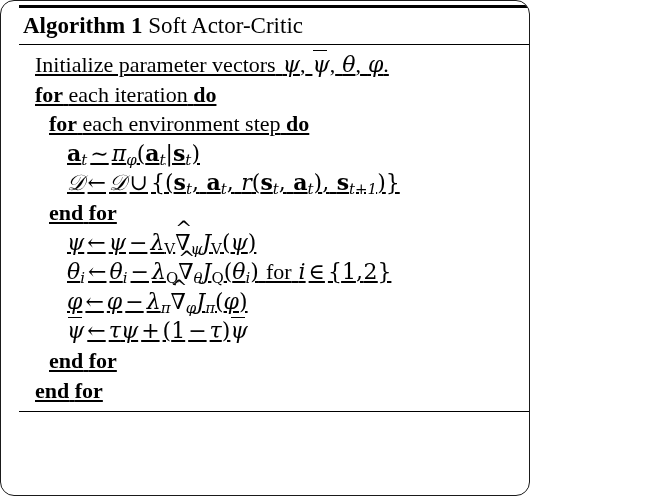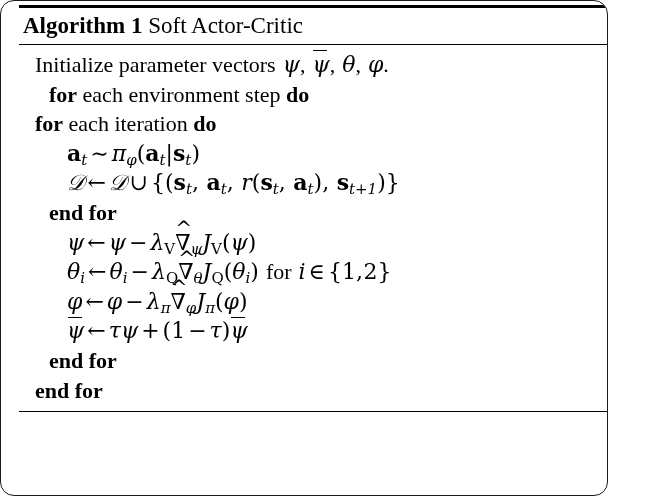--- a/index.html
+++ b/index.html
@@ -10,21 +10,21 @@
   body {
     width: 650px;
     height: 496px;
     font-family: "Liberation Serif", "DejaVu Serif", serif;
     color: #000000;
     overflow: hidden;
   }
 
   #page {
     position: relative;
-    width: 608px;
+    width: 530px;
     height: 496px;
     box-sizing: border-box;
     background: #ffffff;
     border: 1.5px solid #1a1a1a;
     border-radius: 14px;
     overflow: hidden;
   }
 
   .algo-block {
     position: absolute;
@@ -54,20 +54,21 @@
     line-height: 33px;
     padding: 1px 0 2px 4px;
     white-space: nowrap;
   }
   .algo-title .kw {
     font-weight: bold;
   }
 
   .algo-body {
     padding: 5px 0 6px 0;
+    text-decoration: underline;
   }
 
   .line {
     font-size: 22px;
     line-height: 29.6px;
     white-space: nowrap;
     height: 29.6px;
   }
   .ind1 { padding-left: 16px; }
   .ind2 { padding-left: 30px; }
@@ -159,29 +160,29 @@
 
       <div class="line ind1">
         <span>Initialize parameter vectors</span><span class="math">
           <span>ψ</span><span class="roman">,</span>
           <span class="obar">ψ</span><span class="roman">,</span>
           <span>θ</span><span class="roman">,</span>
           <span>φ</span><span class="roman">.</span>
         </span>
       </div>
 
+      <div class="line ind1">
+        <span class="kw">for</span>
+        <span>each iteration</span>
+        <span class="kw">do</span>
+      </div>
+
       <div class="line ind2">
         <span class="kw">for</span>
         <span>each environment step</span>
-        <span class="kw">do</span>
-      </div>
-
-      <div class="line ind1">
-        <span class="kw">for</span>
-        <span>each iteration</span>
         <span class="kw">do</span>
       </div>
 
       <div class="line ind3 math">
         <span class="vec">a</span><sub>t</sub><span class="op">∼</span><span>π</span><sub>φ</sub><span class="up">(</span><span class="vec">a</span><sub>t</sub><span class="up">|</span><span class="vec">s</span><sub>t</sub><span class="up">)</span>
       </div>
 
 
       <div class="line ind3 math">
         <span class="cal">𝒟</span><span class="op">←</span><span class="cal">𝒟</span><span class="op">∪</span><span class="up">{</span><span class="up">(</span><span class="vec">s</span><sub>t</sub><span class="up thin">,</span> <span class="vec">a</span><sub>t</sub><span class="up thin">,</span> <span>r</span><span class="up">(</span><span class="vec">s</span><sub>t</sub><span class="up thin">,</span> <span class="vec">a</span><sub>t</sub><span class="up">)</span><span class="up thin">,</span> <span class="vec">s</span><sub>t+1</sub><span class="up">)</span><span class="up">}</span>

